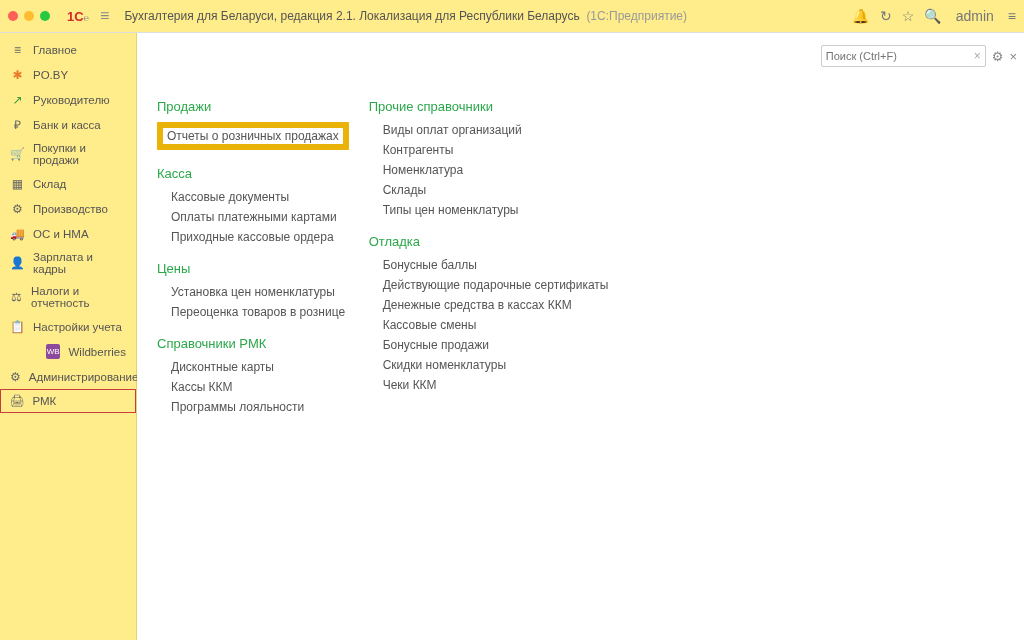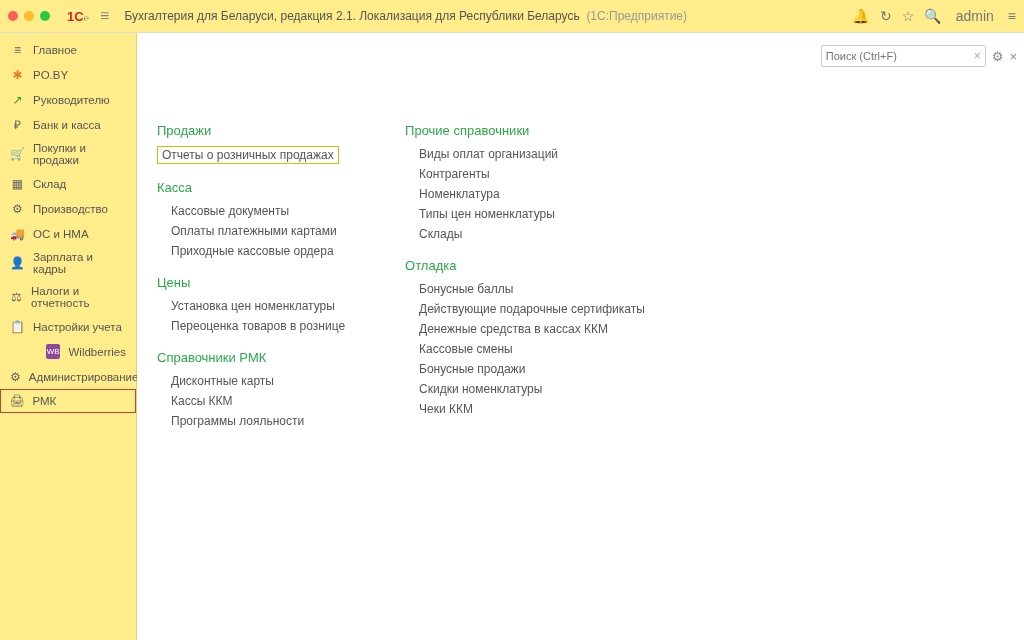--- a/index.html
+++ b/index.html
@@ -31,26 +31,26 @@
     .sb-icon.purple { color: #8b4a9b; background: #8b4a9b; color: #fff; font-size: 8px; border-radius: 2px; margin-left: 36px; }
     
     .main { flex: 1; background: #fff; position: relative; padding: 16px 20px; }
     .toolbar { position: absolute; top: 12px; right: 7px; display: flex; align-items: center; gap: 6px; }
     .search-box { width: 165px; height: 22px; border: 1px solid #ccc; border-radius: 2px; display: flex; align-items: center; padding: 0 4px; }
     .search-box input { border: none; outline: none; width: 100%; font-size: 11px; color: #999; background: transparent; }
     .search-box .clear { color: #aaa; cursor: pointer; font-size: 12px; }
     .gear-small { color: #888; cursor: pointer; font-size: 13px; }
     .close-main { color: #888; cursor: pointer; font-size: 13px; }
     
-    .columns { display: flex; gap: 60px; margin-top: 74px; }
+    .columns { display: flex; gap: 20px; margin-top: 50px; }
     .col { display: flex; flex-direction: column; gap: 4px; }
     .section-title { color: #2ba84a; font-size: 13px; font-weight: normal; margin-top: 12px; margin-bottom: 4px; cursor: pointer; }
     .section-title:first-child { margin-top: 0; }
     .link-item { color: #555; font-size: 12px; cursor: pointer; padding: 1px 0; margin-left: 14px; }
-    .link-item.boxed { border: 1px solid #eab308; padding: 1px 4px; display: inline-block; margin-left: 0; }
+    .link-item.boxed { border: 6px solid #eab308; padding: 1px 4px; display: inline-block; margin-left: 0; }
     .link-item.highlighted { border: 1.5px solid #c73e3e; padding: 1px 4px; display: inline-block; }
   </style>
 </head>
 <body>
 
 <div class="header">
   <div class="mac-dots">
     <div class="mac-dot red"></div>
     <div class="mac-dot yellow"></div>
     <div class="mac-dot green"></div>
@@ -155,22 +155,22 @@
           <div class="section-title">Справочники РМК</div>
           <div class="link-item">Дисконтные карты</div>
           <div class="link-item">Кассы ККМ</div>
           <div class="link-item">Программы лояльности</div>
         </div>
         <div class="col">
           <div class="section-title">Прочие справочники</div>
           <div class="link-item">Виды оплат организаций</div>
           <div class="link-item">Контрагенты</div>
           <div class="link-item">Номенклатура</div>
+          <div class="link-item">Склады</div>
           <div class="link-item">Типы цен номенклатуры</div>
-          <div class="link-item">Склады</div>
           <div class="section-title">Отладка</div>
           <div class="link-item">Бонусные баллы</div>
           <div class="link-item">Действующие подарочные сертификаты</div>
           <div class="link-item">Денежные средства в кассах ККМ</div>
           <div class="link-item">Кассовые смены</div>
           <div class="link-item">Бонусные продажи</div>
           <div class="link-item">Скидки номенклатуры</div>
           <div class="link-item">Чеки ККМ</div>
         </div>
       </div>

